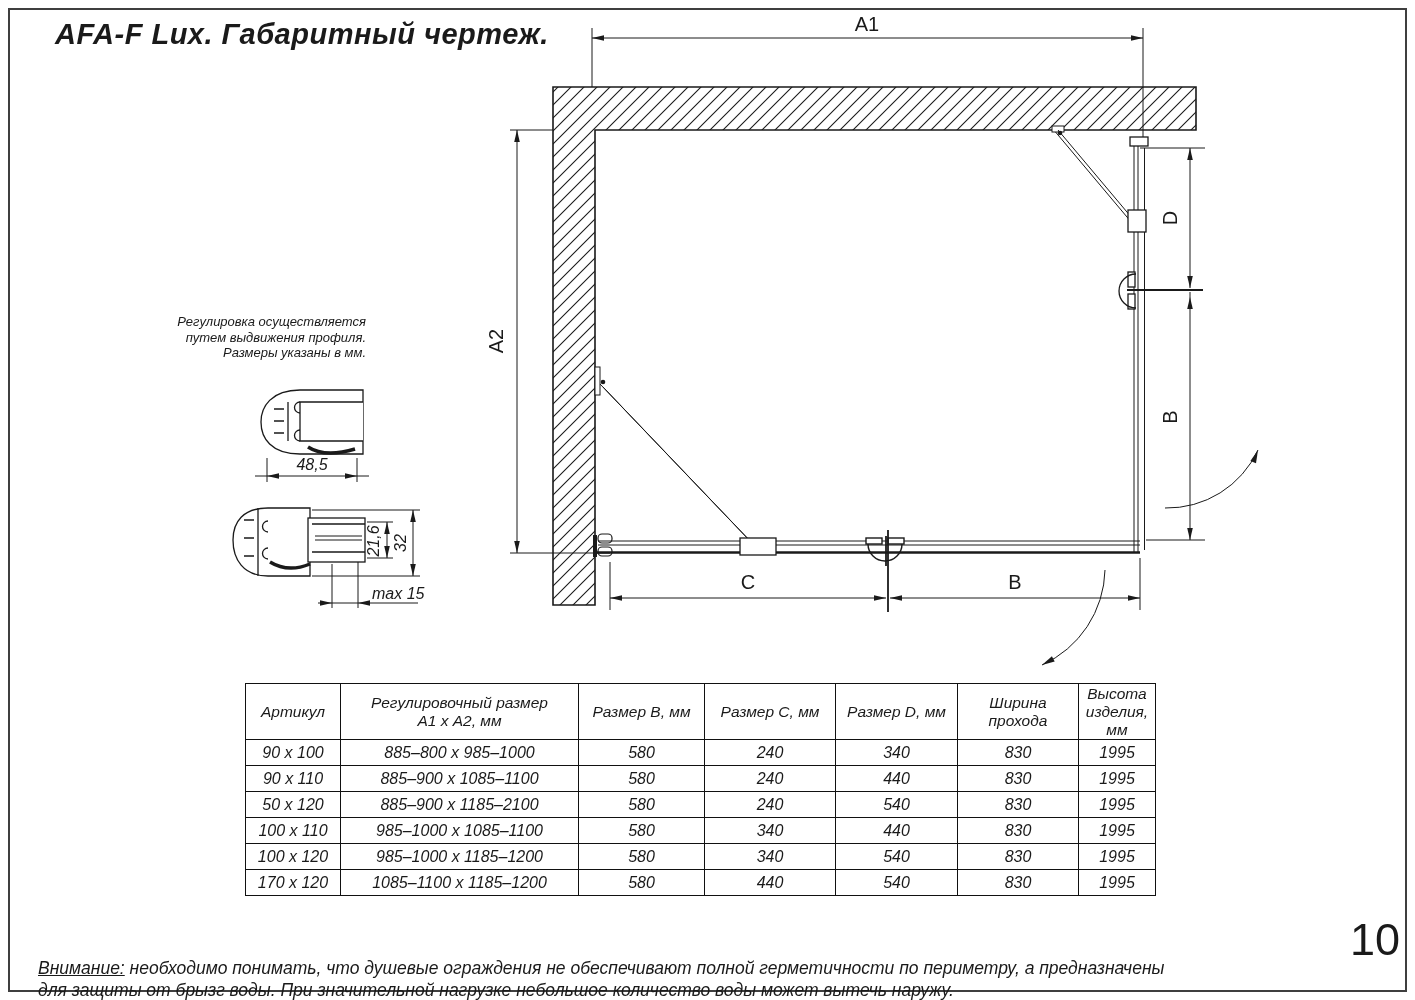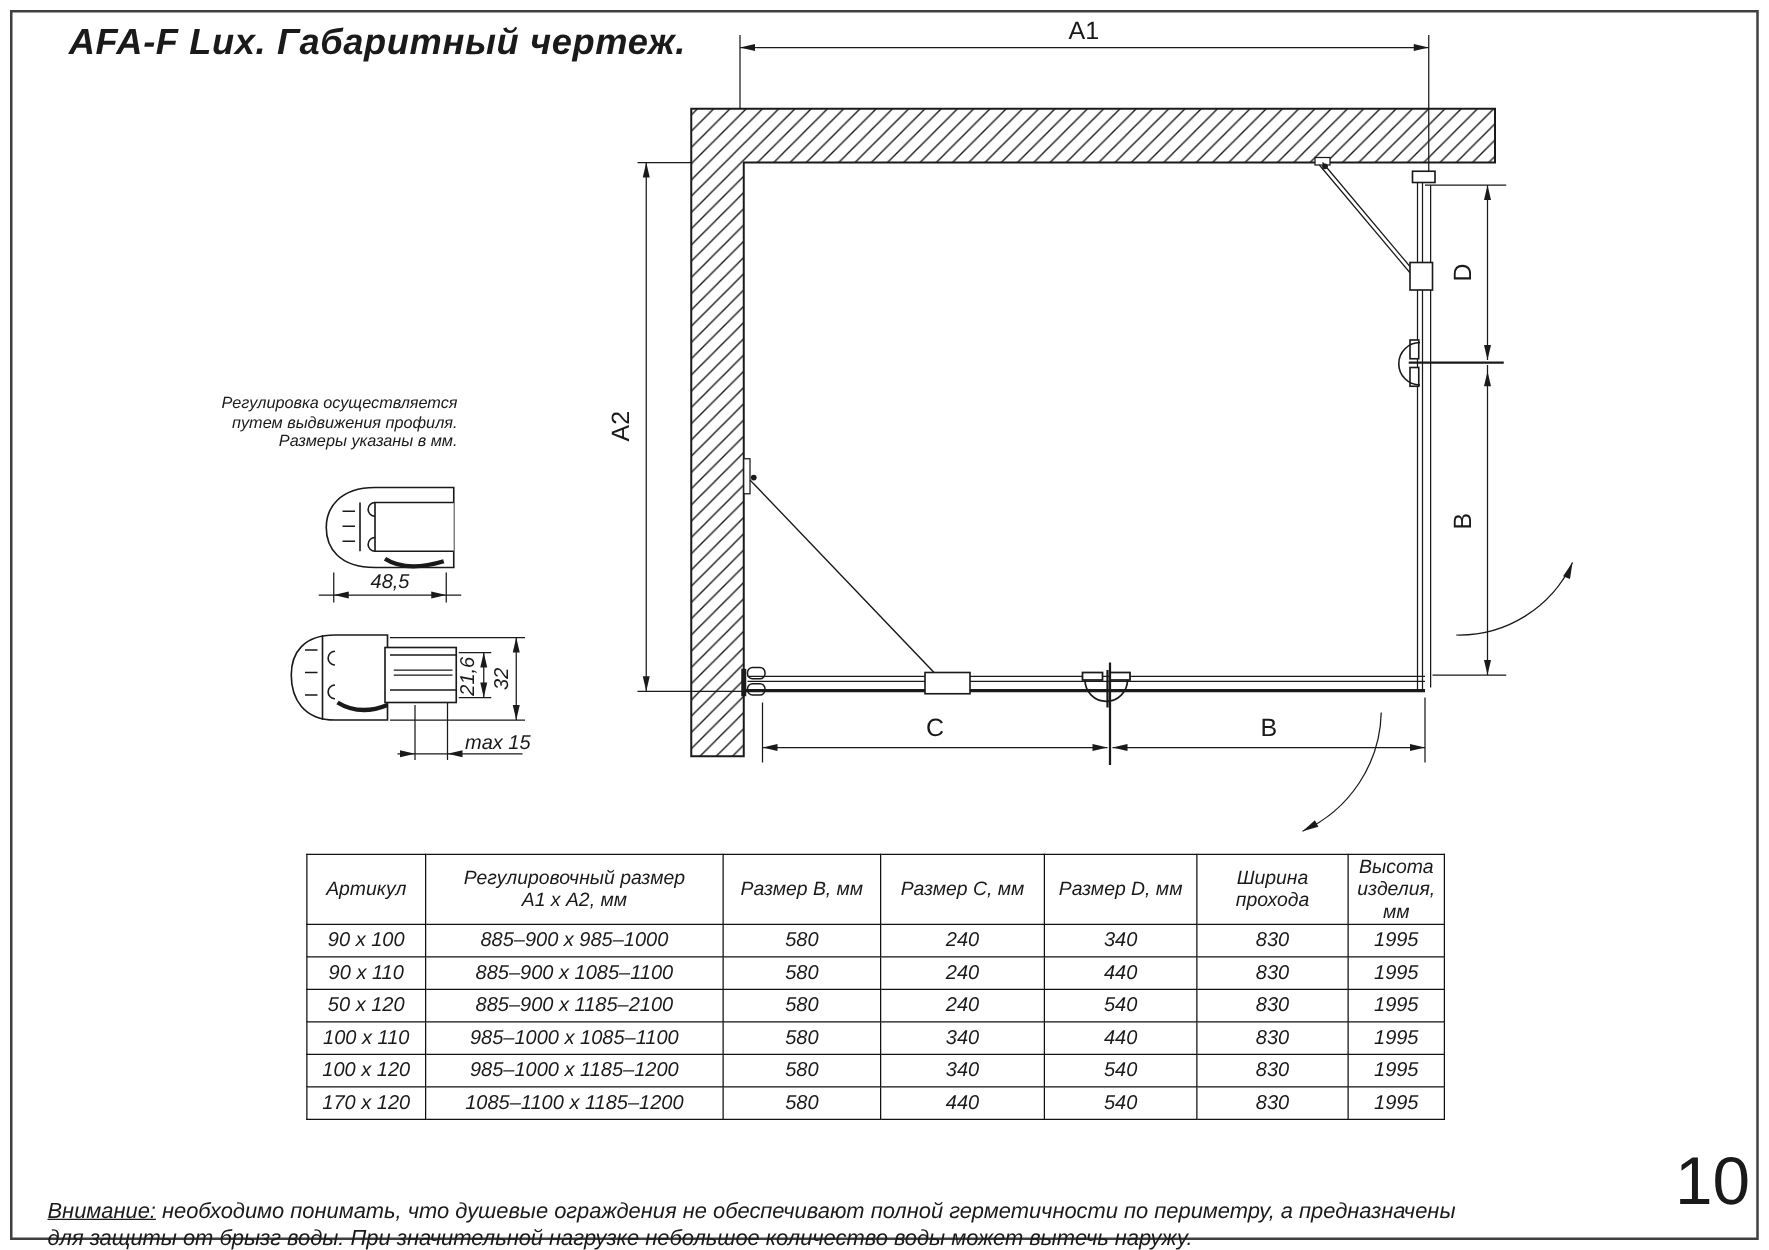--- a/index.html
+++ b/index.html
@@ -5,21 +5,21 @@
   html,body{margin:0;padding:0;background:#fff;}
   #page{position:relative;width:1415px;height:1000px;background:#ffffff;overflow:hidden;
         font-family:"Liberation Sans",sans-serif;color:#1a1a1a;}
   .abs{position:absolute;}
   #frame{left:8px;top:8px;width:1395px;height:980px;border:2px solid #3f3f3f;}
   #title{left:55px;top:18px;font-size:29px;font-style:italic;font-weight:600;letter-spacing:.5px;}
   #note{left:148px;top:314px;width:218px;text-align:right;font-style:italic;
         font-size:13px;line-height:15.5px;}
   #warning{left:38px;top:929px;width:1150px;font-style:italic;font-size:17.5px;line-height:22px;margin-top:28px;}
   #warning .ul{text-decoration:underline;}
-  #pagenum{left:1300px;top:914px;width:100px;text-align:right;font-size:54px;}
+  #pagenum{left:1300px;top:914px;width:100px;text-align:right;font-size:45px;}
   
   #spec{left:245px;top:683px;}
   table{border-collapse:collapse;table-layout:fixed;}
   th,td{border:1.8px solid #111;font-style:italic;text-align:center;vertical-align:middle;
         padding:0 2px;overflow:hidden;}
   th{font-weight:normal;font-size:15.5px;line-height:18px;white-space:pre-line;height:55px;}
   td{font-size:16px;height:25px;}
   svg text{fill:#1a1a1a;}
   .dimlab{font-size:20px;font-family:"Liberation Sans",sans-serif;}
   .pdim{font-size:16px;font-style:italic;font-family:"Liberation Sans",sans-serif;}
@@ -213,21 +213,21 @@
           <th>Ширина
 прохода</th>
           <th>Высота
 изделия,
 мм</th>
         </tr>
       </thead>
       <tbody>
         <tr>
           <td>90 х 100</td>
-          <td>885–900 х 985–1000</td>
+          <td>885–800 х 985–1000</td>
           <td>580</td>
           <td>240</td>
           <td>340</td>
           <td>830</td>
           <td>1995</td>
         </tr>
         <tr>
           <td>90 х 110</td>
           <td>885–900 х 1085–1100</td>
           <td>580</td>

